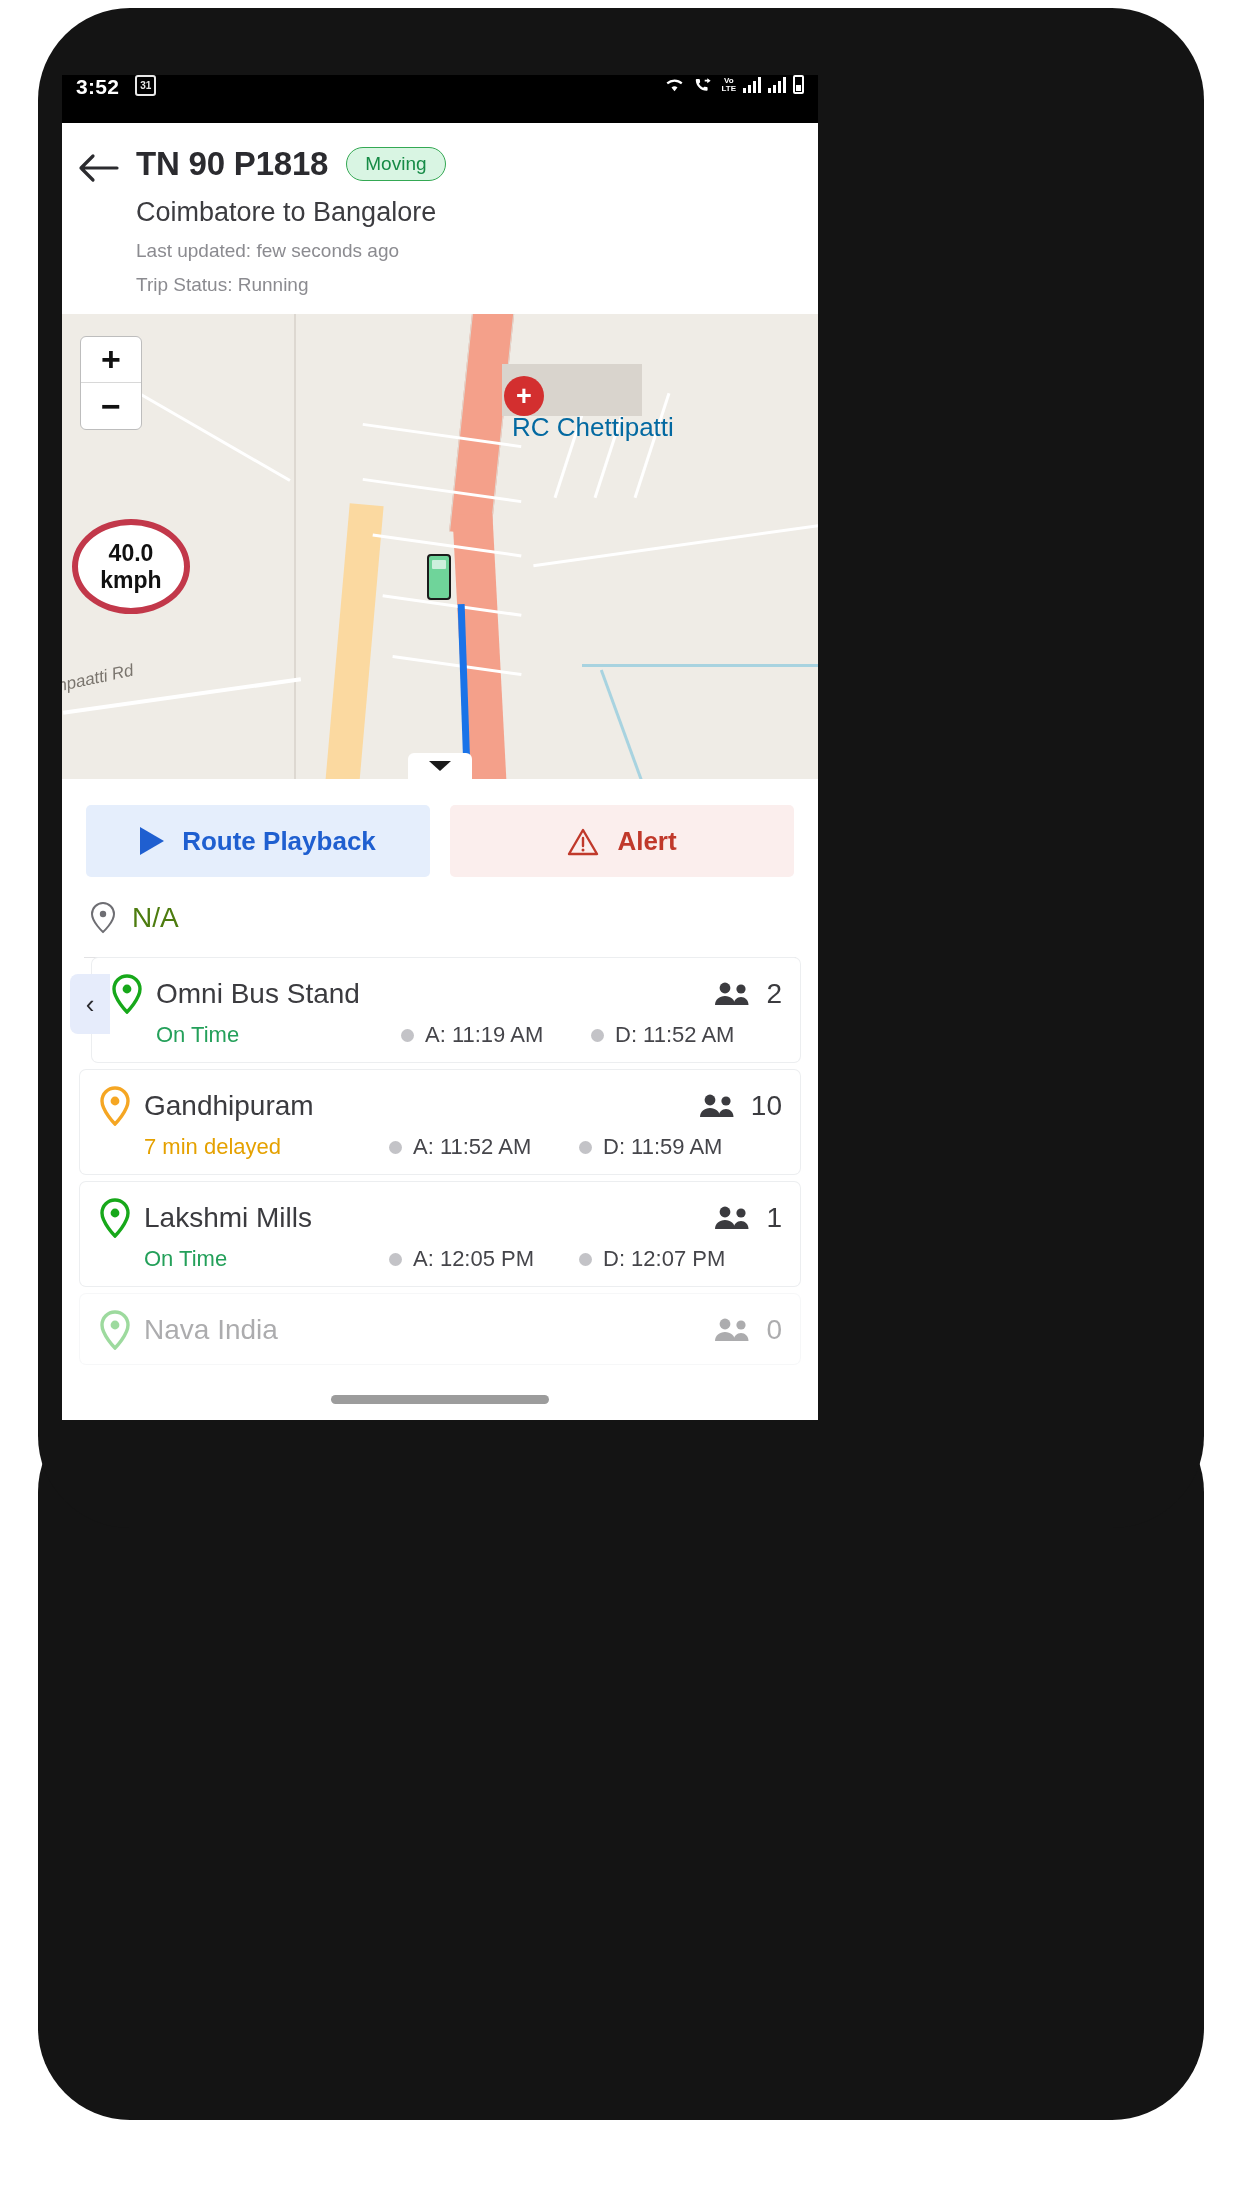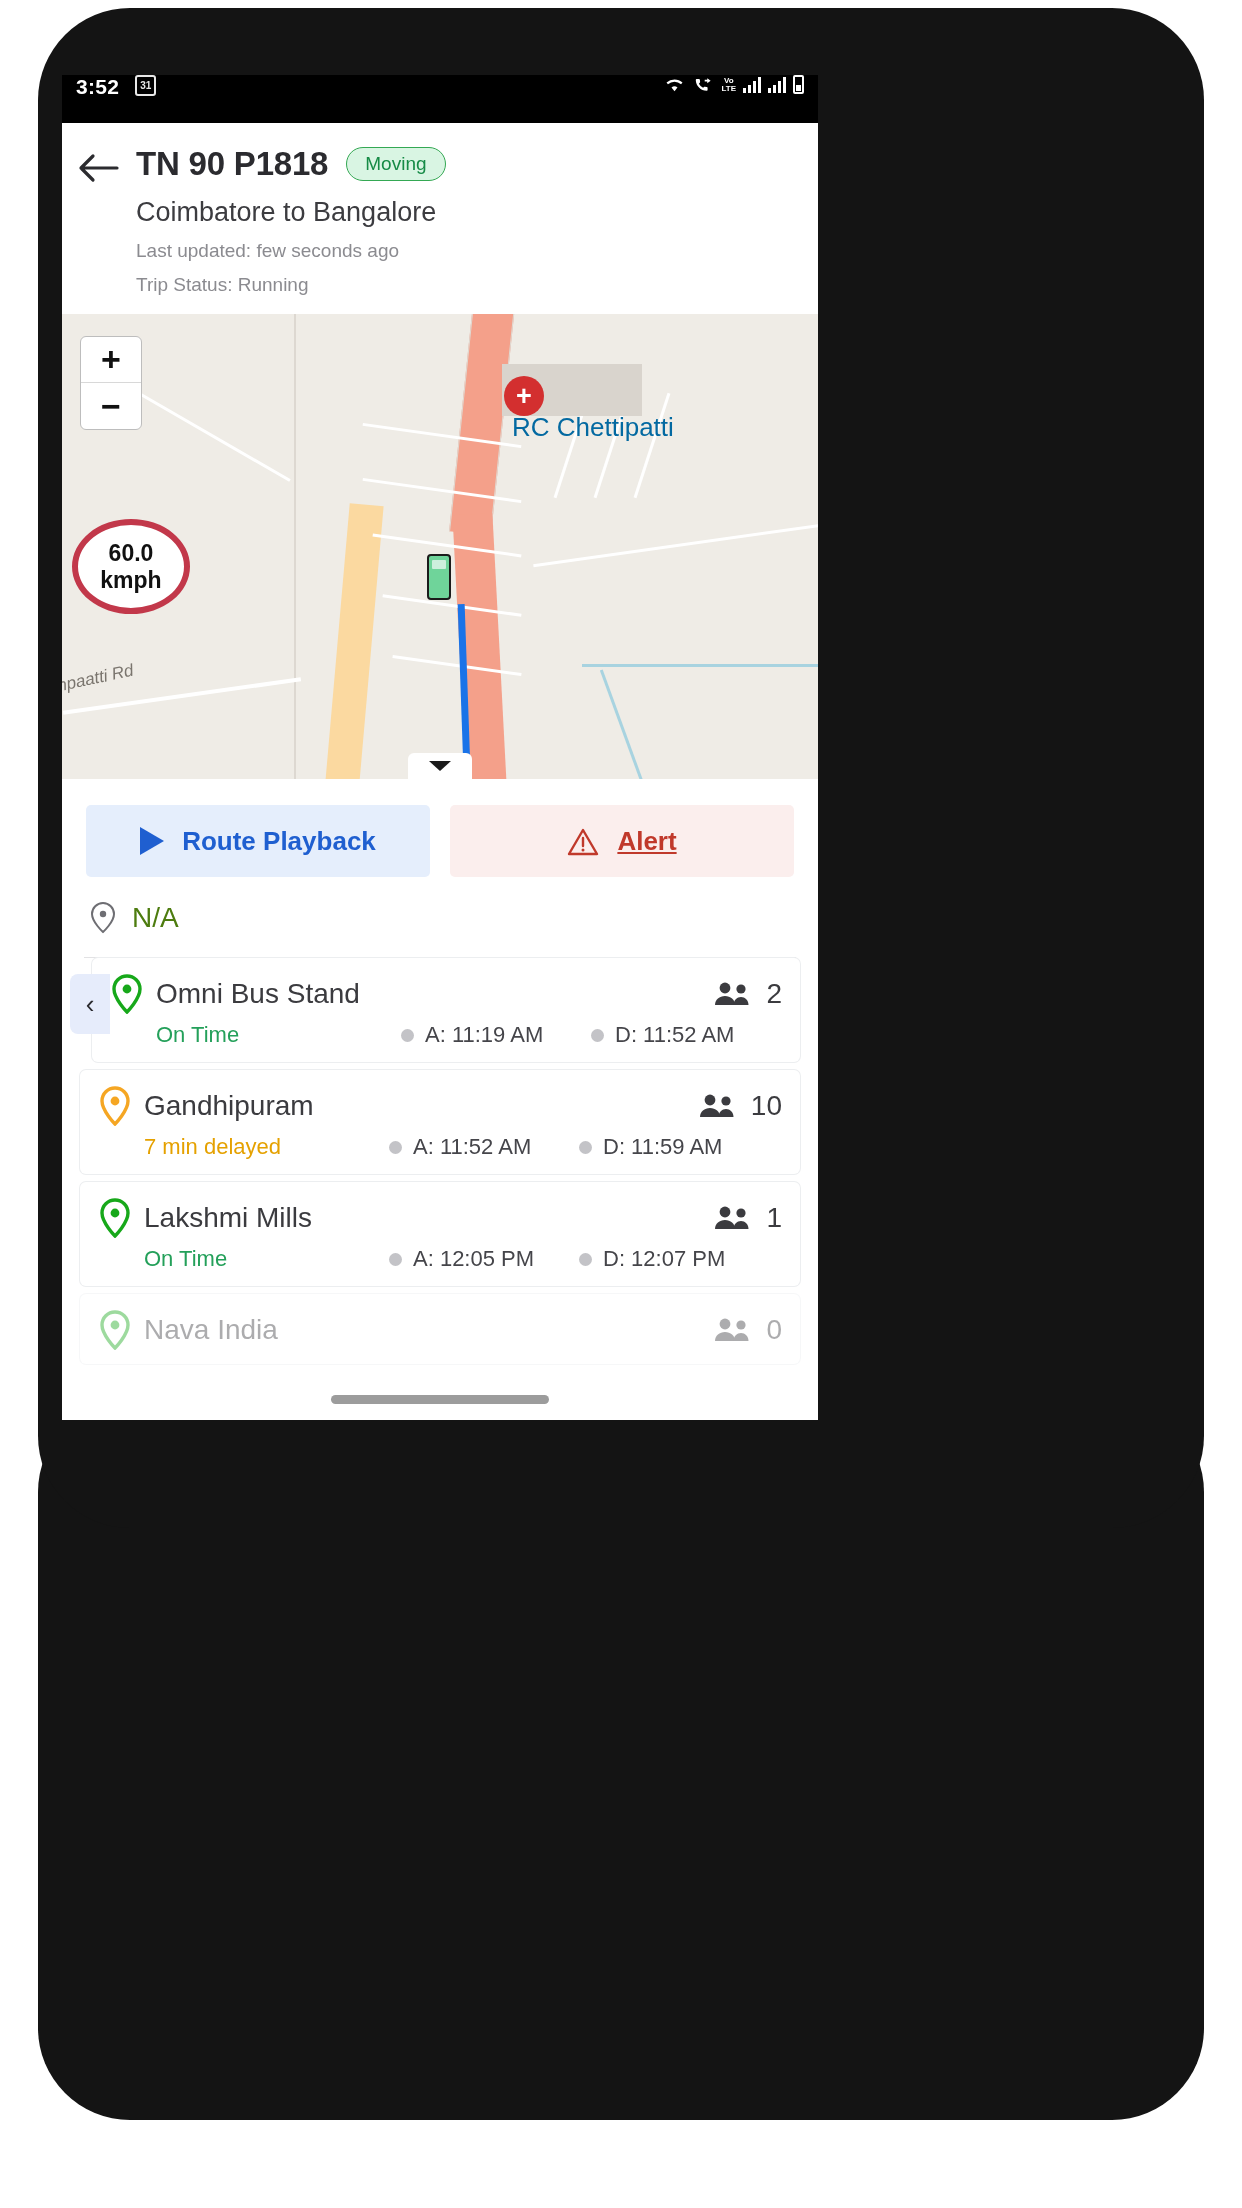--- a/index.html
+++ b/index.html
@@ -131,21 +131,21 @@
     display:flex; align-items:center; justify-content:center; cursor:pointer;
   }
 
   
   #actions { display:flex; gap:20px; padding:26px 24px 0 24px; }
   .act-btn {
     flex:1; height:72px; border-radius:5px; display:flex; align-items:center;
     justify-content:center; gap:18px; font-size:26px; font-weight:700; cursor:pointer;
   }
   #btn-playback { background:#e5eefc; color:#1f5fd0; }
-  #btn-alert { background:#fbeeed; color:#c0392b;text-decoration:underline; }
+  #btn-alert { background:#fbeeed; color:#c0392b; }
   .play-tri {
     width:0; height:0; border-left:24px solid #1f5fd0;
     border-top:14px solid transparent; border-bottom:14px solid transparent;
   }
   #current-loc { display:flex; align-items:center; gap:14px; padding:24px 26px 22px 26px; }
   #current-loc span { font-size:28px; color:#4d7c0f; }
   #divider { height:1px; background:#e2e2e4; margin:0 22px; }
 
   
   #trip-title { font-size:26px; font-weight:700; color:#3a3a3e; padding:28px 0 14px 24px; }
@@ -268,21 +268,21 @@
     <div id="bus-marker">
         <i></i>
       </div>
 
     <div id="zoom-ctrl">
       <div id="zoom-in">+</div>
       <div id="zoom-out">−</div>
     </div>
 
     <div id="speed-badge">
-      <span>60.0</span>
+      <span>40.0</span>
       <span>kmph</span>
     </div>
 
     <div id="map-collapse">
       <svg width="26" height="16" viewBox="0 0 26 16">
         <path d="M2 3l11 10L24 3z" fill="#1b1b1b"></path>
       </svg>
     </div>
   </div>
 

